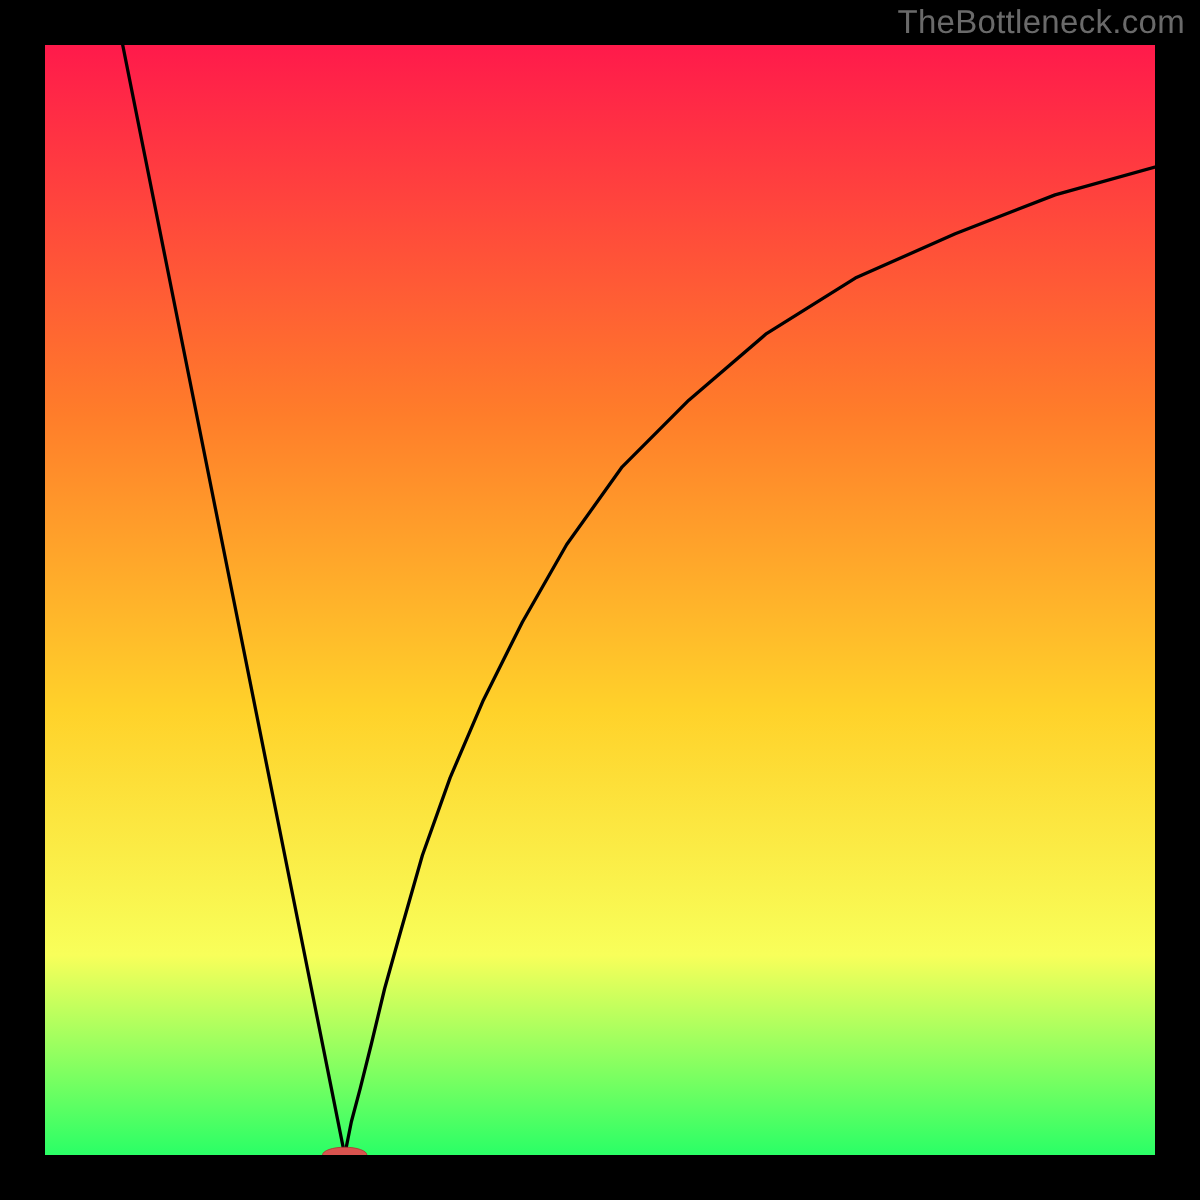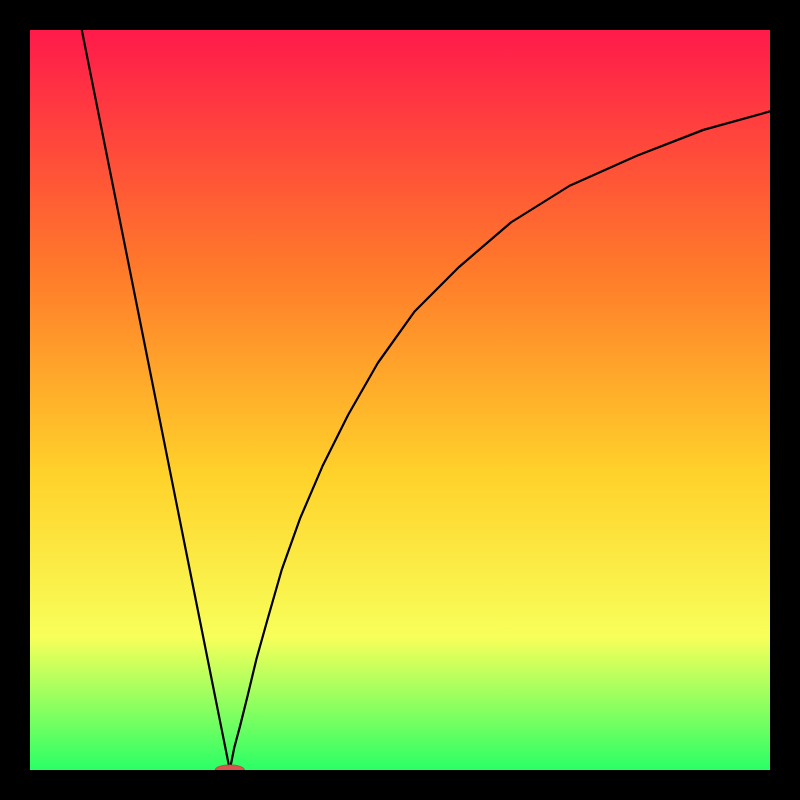--- a/index.html
+++ b/index.html
@@ -39,20 +39,21 @@
     display: block;
     width: 740px;
     height: 740px;
   }
   
 </style>
 </head>
 <body>
 
 <div class="frame">
+  <div class="watermark">TheBottleneck.com</div>
 
   <div class="plot-outer">
     <svg class="plot" viewBox="0 0 740 740">
       <defs>
         <linearGradient id="bg-grad" x1="0" y1="0" x2="0" y2="1">
           <stop id="g0" offset="0%" stop-color="#ff1a4b"></stop>
           <stop id="g1" offset="33%" stop-color="#ff7c2a"></stop>
           <stop id="g2" offset="60%" stop-color="#ffd22a"></stop>
           <stop id="g3" offset="82%" stop-color="#f8ff5a"></stop>
           <stop id="g4" offset="100%" stop-color="#2aff66"></stop>

